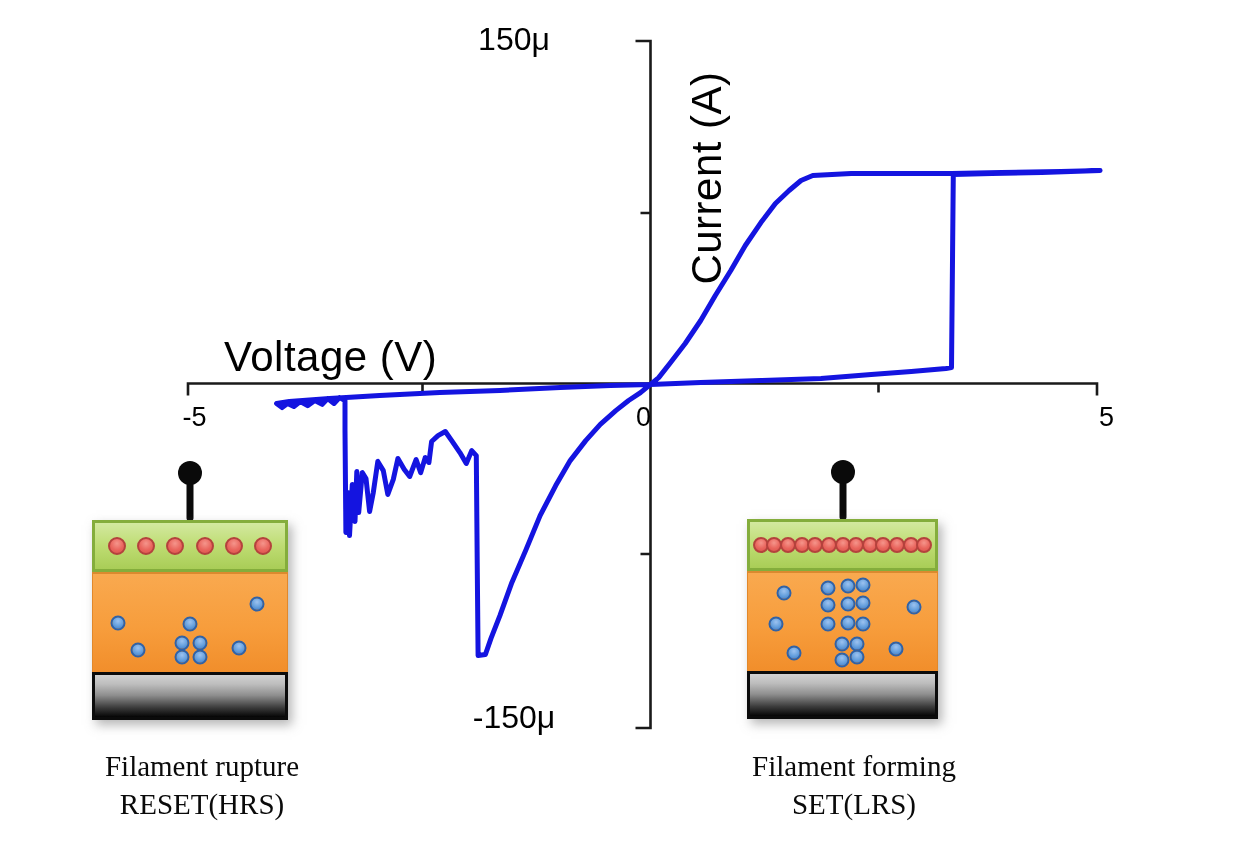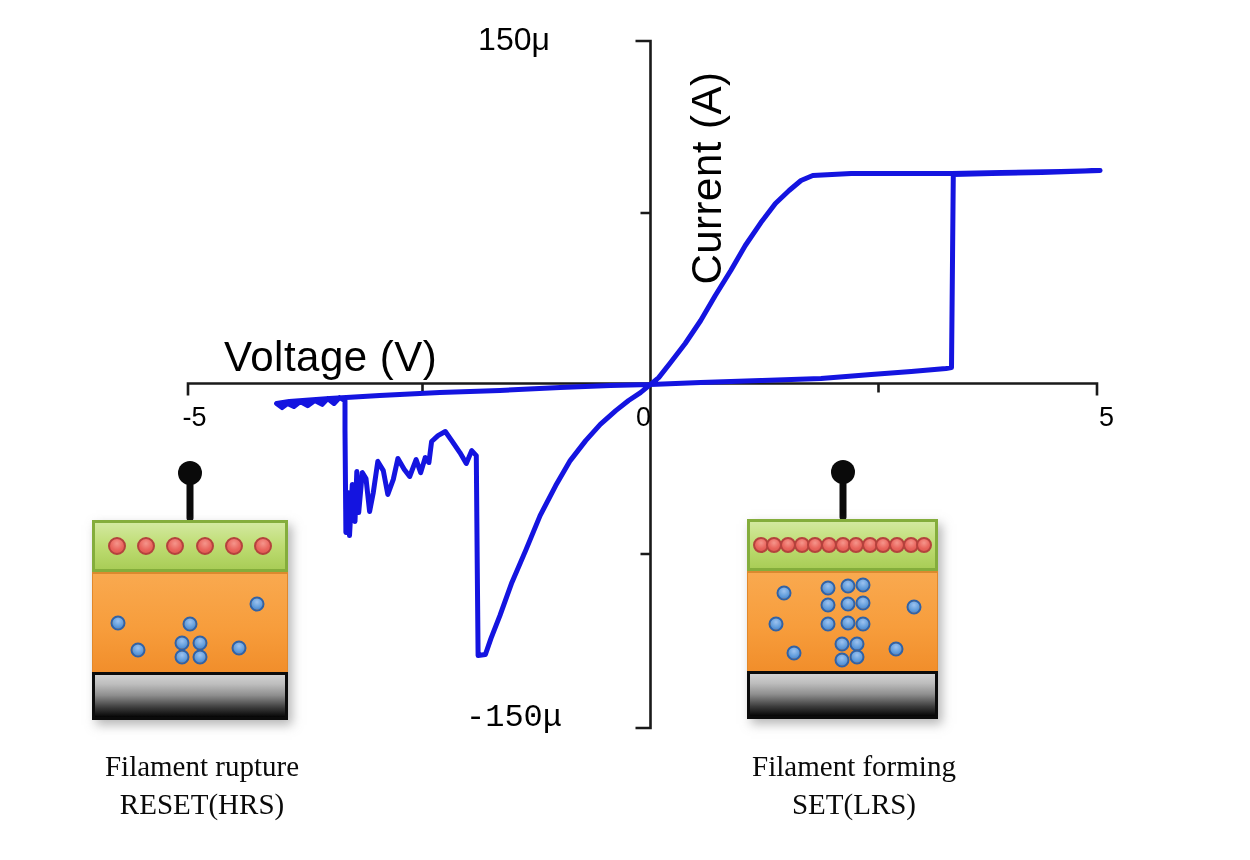--- a/index.html
+++ b/index.html
@@ -5,21 +5,21 @@
   html,body{margin:0;padding:0;background:#fff;}
   #stage{position:relative;width:1250px;height:860px;background:#fff;overflow:hidden;
          font-family:"Liberation Sans",sans-serif;}
   svg{position:absolute;left:0;top:0;}
   .lbl{position:absolute;color:#000;white-space:nowrap;}
   .axis-title{font-size:42px;letter-spacing:.5px;}
   #xlabel{left:181px;top:333px;margin-left:43px;}
   #ylabel{left:707px;top:178px;transform:translate(-50%,-50%) rotate(-90deg);}
   .ytick{font-size:32px;width:200px;text-align:center;}
   #ytick-top{left:414px;top:21px;}
-  #ytick-bottom{left:414px;top:699px;font-family:Liberation Mono, monospace;}
+  #ytick-bottom{left:414px;top:699px;}
   .xtick{font-size:27px;width:48px;text-align:center;top:402px;}
   
   .device{position:absolute;}
   .layers{position:relative;width:100%;box-shadow:4px 5px 10px rgba(110,110,110,.5);}
   .layer{position:relative;width:100%;box-sizing:border-box;}
   .layer.green{height:52px;background:linear-gradient(180deg,#d3e9a0 0%,var(--green) 50%,#a9cd57 100%);
                border:3px solid var(--green-border);}
   .layer.orange{height:100px;background:linear-gradient(180deg,#f9a94f 0%,var(--orange) 55%,#f18e2b 100%);
                 border-left:1px solid #e2882a;border-right:1px solid #e2882a;border-top:2px solid #da8a2f;}
   .layer.gray{height:48px;border:3px solid #0b0b0b;

